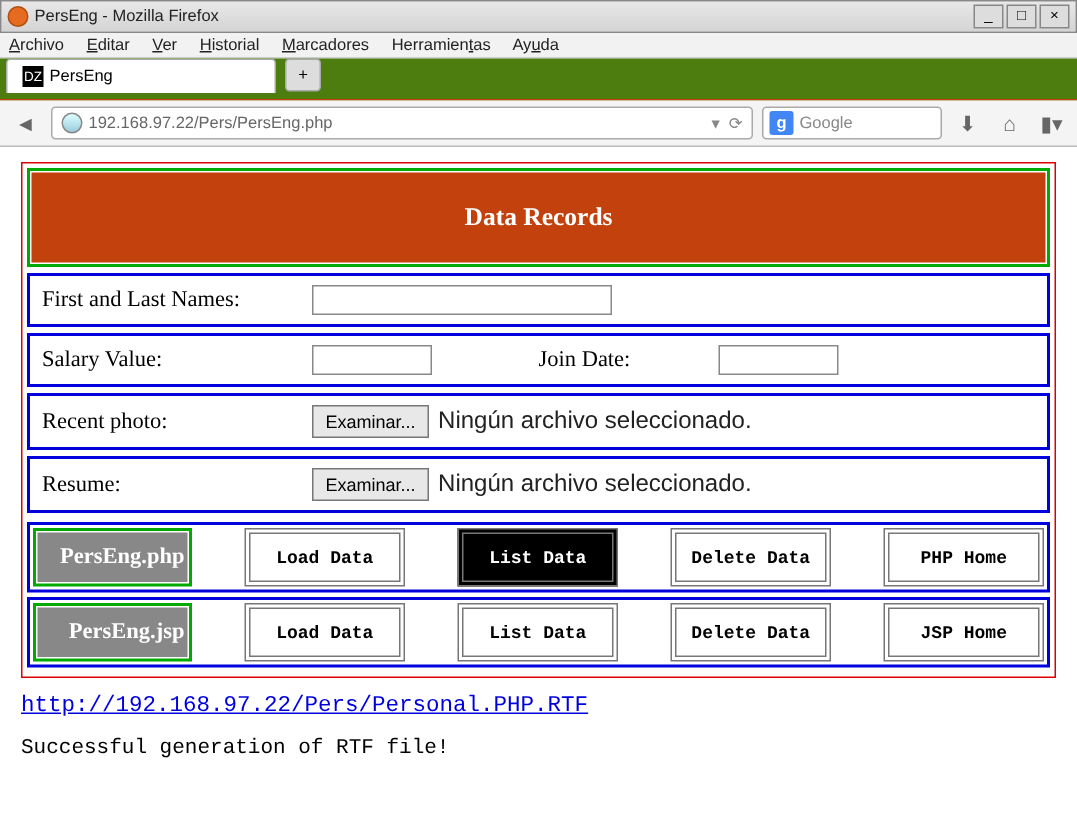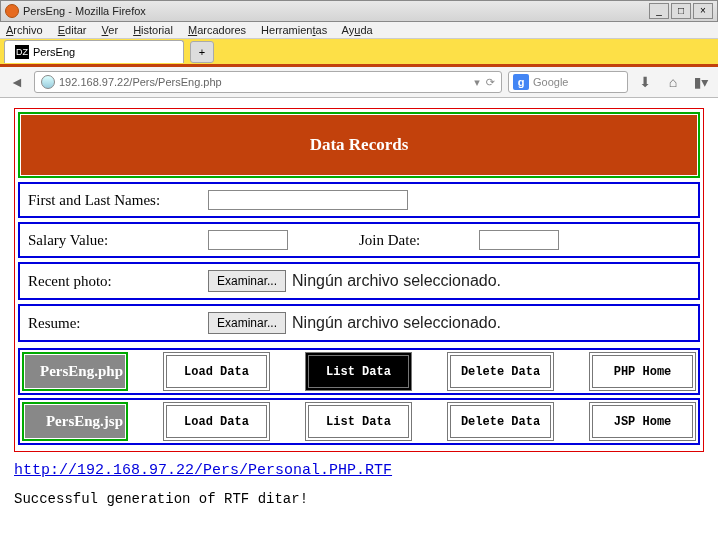--- a/index.html
+++ b/index.html
@@ -9,21 +9,21 @@
   .titlebar { background: linear-gradient(#e8e8e8, #d4d4d4); border: 1px solid #888; height: 22px; display: flex; align-items: center; padding: 0 4px; }
   .titlebar-icon { width: 14px; height: 14px; background: #e66a1f; border-radius: 50%; border: 1px solid #b05010; margin-right: 4px; display: inline-block; }
   .titlebar-text { font-weight: normal; color: #222; flex: 1; }
   .winbtns { display: flex; gap: 2px; }
   .winbtn { width: 20px; height: 16px; background: #ddd; border: 1px solid #888; font-size: 10px; text-align: center; line-height: 14px; cursor: pointer; }
   
   .menubar { background: #f2f2f2; border-bottom: 1px solid #ccc; padding: 2px 6px; }
   .menubar span { margin-right: 12px; color: #222; cursor: pointer; }
   .menubar span u { text-decoration: underline; }
   
-  .tabbar { background: #fde047; border-bottom: 3px solid #c2410c; height: 28px; display: flex; align-items: center; padding-left: 4px; }
+  .tabbar { background: #4d7c0f; border-bottom: 1px solid #c2410c; height: 28px; display: flex; align-items: flex-start; padding-left: 4px; }
   .tab { background: #fff; border: 1px solid #aaa; border-bottom: none; border-radius: 3px 3px 0 0; padding: 4px 10px; display: flex; align-items: center; gap: 4px; min-width: 180px; }
   .tab-favicon { width: 14px; height: 14px; background: #000; color: #fff; font-size: 9px; text-align: center; line-height: 14px; display: inline-block; }
   .tab-new { width: 24px; height: 22px; background: #ddd; border: 1px solid #aaa; margin-left: 6px; text-align: center; line-height: 20px; cursor: pointer; border-radius: 3px; }
   
   .navbar { background: #f4f4f4; border-bottom: 1px solid #bbb; padding: 4px 6px; display: flex; align-items: center; gap: 6px; }
   .navbtn { width: 22px; height: 22px; display: flex; align-items: center; justify-content: center; color: #666; cursor: pointer; font-size: 14px; }
   .urlbar { flex: 1; background: #fff; border: 1px solid #aaa; border-radius: 3px; padding: 3px 6px; display: flex; align-items: center; gap: 4px; }
   .url-globe { width: 14px; height: 14px; border: 1px solid #888; border-radius: 50%; background: linear-gradient(#dff,#9cd); display: inline-block; }
   .url-text { flex: 1; color: #666; }
   .url-right { display: flex; gap: 6px; align-items: center; color: #888; }
@@ -157,14 +157,14 @@
         </div>
         <div class="btncell">Load Data</div>
         <div class="btncell">List Data</div>
         <div class="btncell">Delete Data</div>
         <div class="btncell">JSP Home</div>
       </div>
     </div>
   </div>
 
   <a class="link">http://192.168.97.22/Pers/Personal.PHP.RTF</a>
-  <div class="msg">Successful generation of RTF ditar!</div>
+  <div class="msg">Successful generation of RTF file!</div>
 </div>
 
 </body></html>

